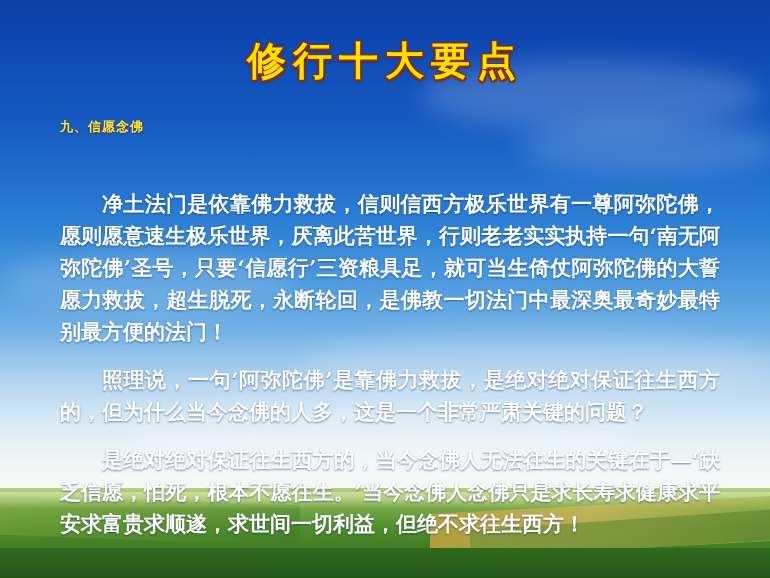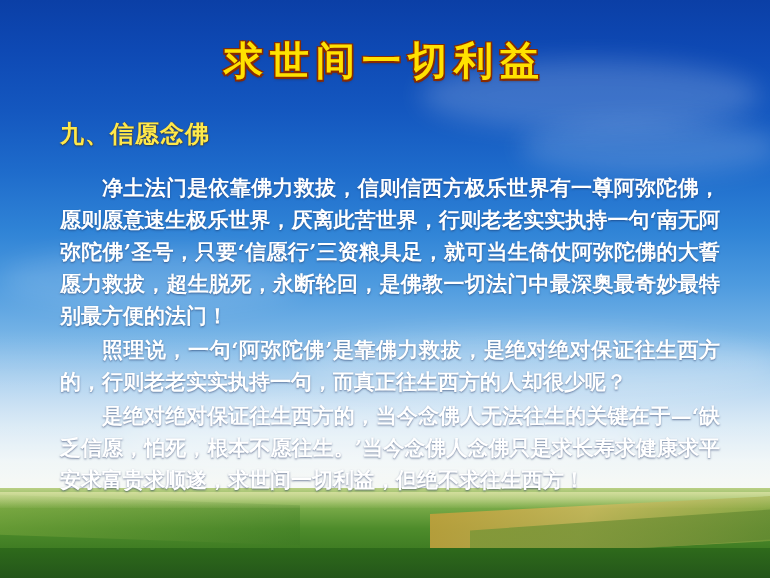--- a/index.html
+++ b/index.html
@@ -119,41 +119,41 @@
       -1.5px  1.5px 0 #8a2b00,
        1.5px  1.5px 0 #8a2b00,
        0px    2px   3px rgba(60,20,0,0.6);
   }
   .subtitle {
     position: absolute;
     left: 60px;
     top: 118px;
     font-family: Liberation Sans, sans-serif;
     font-weight: bold;
-    font-size: 24px;
+    font-size: 13px;
     letter-spacing: 1px;
     color: #ffe94a;
     text-shadow: 0 1px 2px rgba(40,25,0,0.55), 1px 0 0 rgba(120,60,0,0.5);
   }
   .body-text {
     position: absolute;
     left: 60px;
     top: 172px;
     width: 660px;
     font-family: "DejaVu Serif", "Liberation Serif", serif;
     font-weight: bold;
     font-size: 21px;
     line-height: 32px;
     color: #ffffff;
     text-shadow: 0 1px 2px rgba(20,40,90,0.55);
     text-align: justify;
     text-justify: inter-ideograph;
   }
   .body-text p {
-    margin: 0 0 2px 0;
+    margin: 16px 0 2px 0;
     text-indent: 2em;
   }
 </style>
 </head>
 <body>
 
 <div class="slide">
 
   <div class="sky"></div>
   <div class="cloud c1"></div>
@@ -165,24 +165,24 @@
 
   <div class="ground"></div>
   <div class="field-e"></div>
   <div class="field-a"></div>
   <div class="field-b"></div>
   <div class="field-c"></div>
   <div class="field-d"></div>
 
   <div class="content">
 
-    <div class="title">求世间一切利益</div>
+    <div class="title">修行十大要点</div>
 
     <div class="subtitle">九、信愿念佛</div>
 
     <div class="body-text">
       <p>净土法门是依靠佛力救拔，信则信西方极乐世界有一尊阿弥陀佛，愿则愿意速生极乐世界，厌离此苦世界，行则老老实实执持一句‘南无阿弥陀佛’圣号，只要‘信愿行’三资粮具足，就可当生倚仗阿弥陀佛的大誓愿力救拔，超生脱死，永断轮回，是佛教一切法门中最深奥最奇妙最特别最方便的法门！</p>
-      <p>照理说，一句‘阿弥陀佛’是靠佛力救拔，是绝对绝对保证往生西方的，行则老老实实执持一句，而真正往生西方的人却很少呢？</p>
+      <p>照理说，一句‘阿弥陀佛’是靠佛力救拔，是绝对绝对保证往生西方的，但为什么当今念佛的人多，这是一个非常严肃关键的问题？</p>
       <p>是绝对绝对保证往生西方的，当今念佛人无法往生的关键在于—‘缺乏信愿，怕死，根本不愿往生。’当今念佛人念佛只是求长寿求健康求平安求富贵求顺遂，求世间一切利益，但绝不求往生西方！</p>
     </div>
 
   </div>
 </div>
 
 </body></html>

